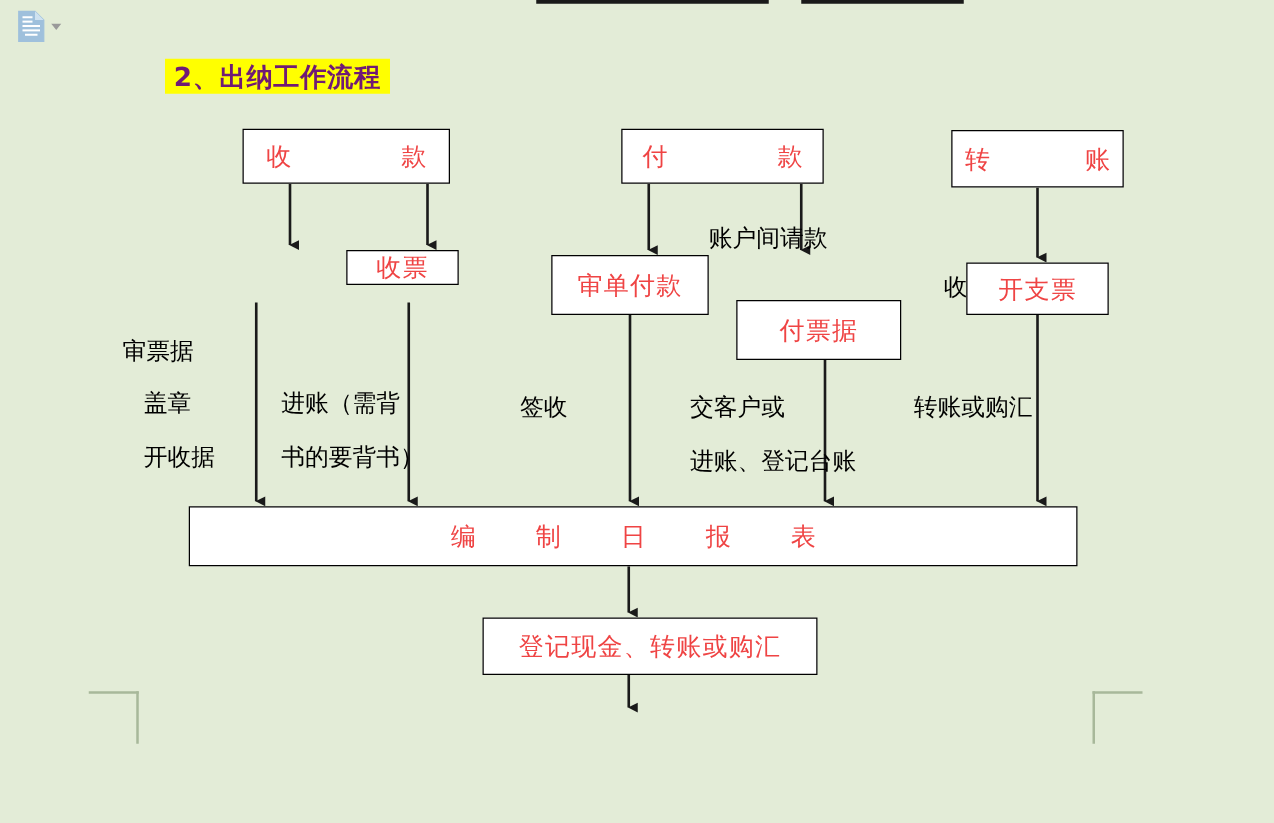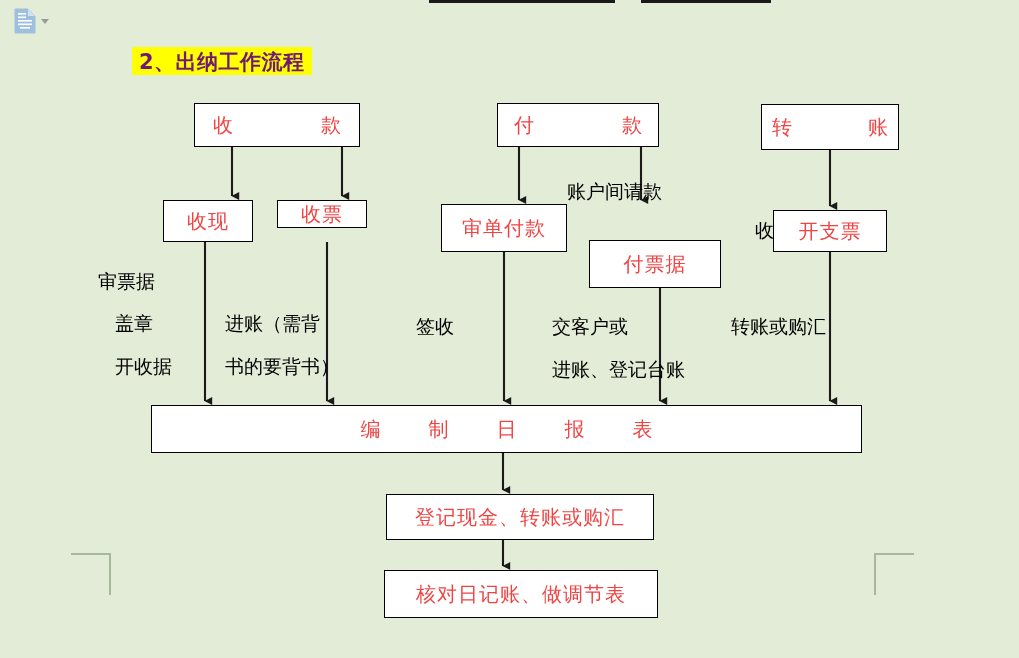--- a/index.html
+++ b/index.html
@@ -157,35 +157,33 @@
       <path d="M503,540 L503,566" marker-end="url(#ah)"></path>
     </g>
   </svg>
 
   <div class="abs box wide-sp" style="left:194px; top:103px; width:166px; height:44px;">收　　款</div>
 
   <div class="abs box wide-sp" style="left:497px; top:103px; width:162px; height:44px;">付　　款</div>
 
   <div class="abs box mid-sp" style="left:761px; top:104px; width:138px; height:46px;">转　　账</div>
 
-  <div class="abs box sm-sp" style="left:163px; top:200px; width:90px; height:42px;">收现</div>
 
   <div class="abs box sm-sp" style="left:277px; top:200px; width:90px; height:28px;">收票</div>
 
   <div class="abs box sm-sp" style="left:441px; top:204px; width:126px; height:48px;">审单付款</div>
 
   <div class="abs box sm-sp" style="left:589px; top:204px; width:132px; height:48px;margin-top:36px;">付票据</div>
 
   <div class="abs box sm-sp" style="left:773px; top:210px; width:114px; height:42px;">开支票</div>
 
   <div class="abs box" style="left:151px; top:405px; width:711px; height:48px; letter-spacing:14px; text-indent:14px;">编　制　日　报　表</div>
 
   <div class="abs box sm-sp" style="left:386px; top:494px; width:268px; height:46px;">登记现金、转账或购汇</div>
 
-  <div class="abs box sm-sp" style="left:384px; top:570px; width:274px; height:48px;">核对日记账、做调节表</div>
 
   <div class="abs label" style="left:567px; top:180px;">账户间请款</div>
 
   <div class="abs label behind" style="left:755px; top:219px;">收</div>
 
   <div class="abs label" style="left:98px; top:270px;">审票据</div>
 
   <div class="abs label" style="left:115px; top:312px;">盖章</div>
 
   <div class="abs label" style="left:115px; top:355px;">开收据</div>

